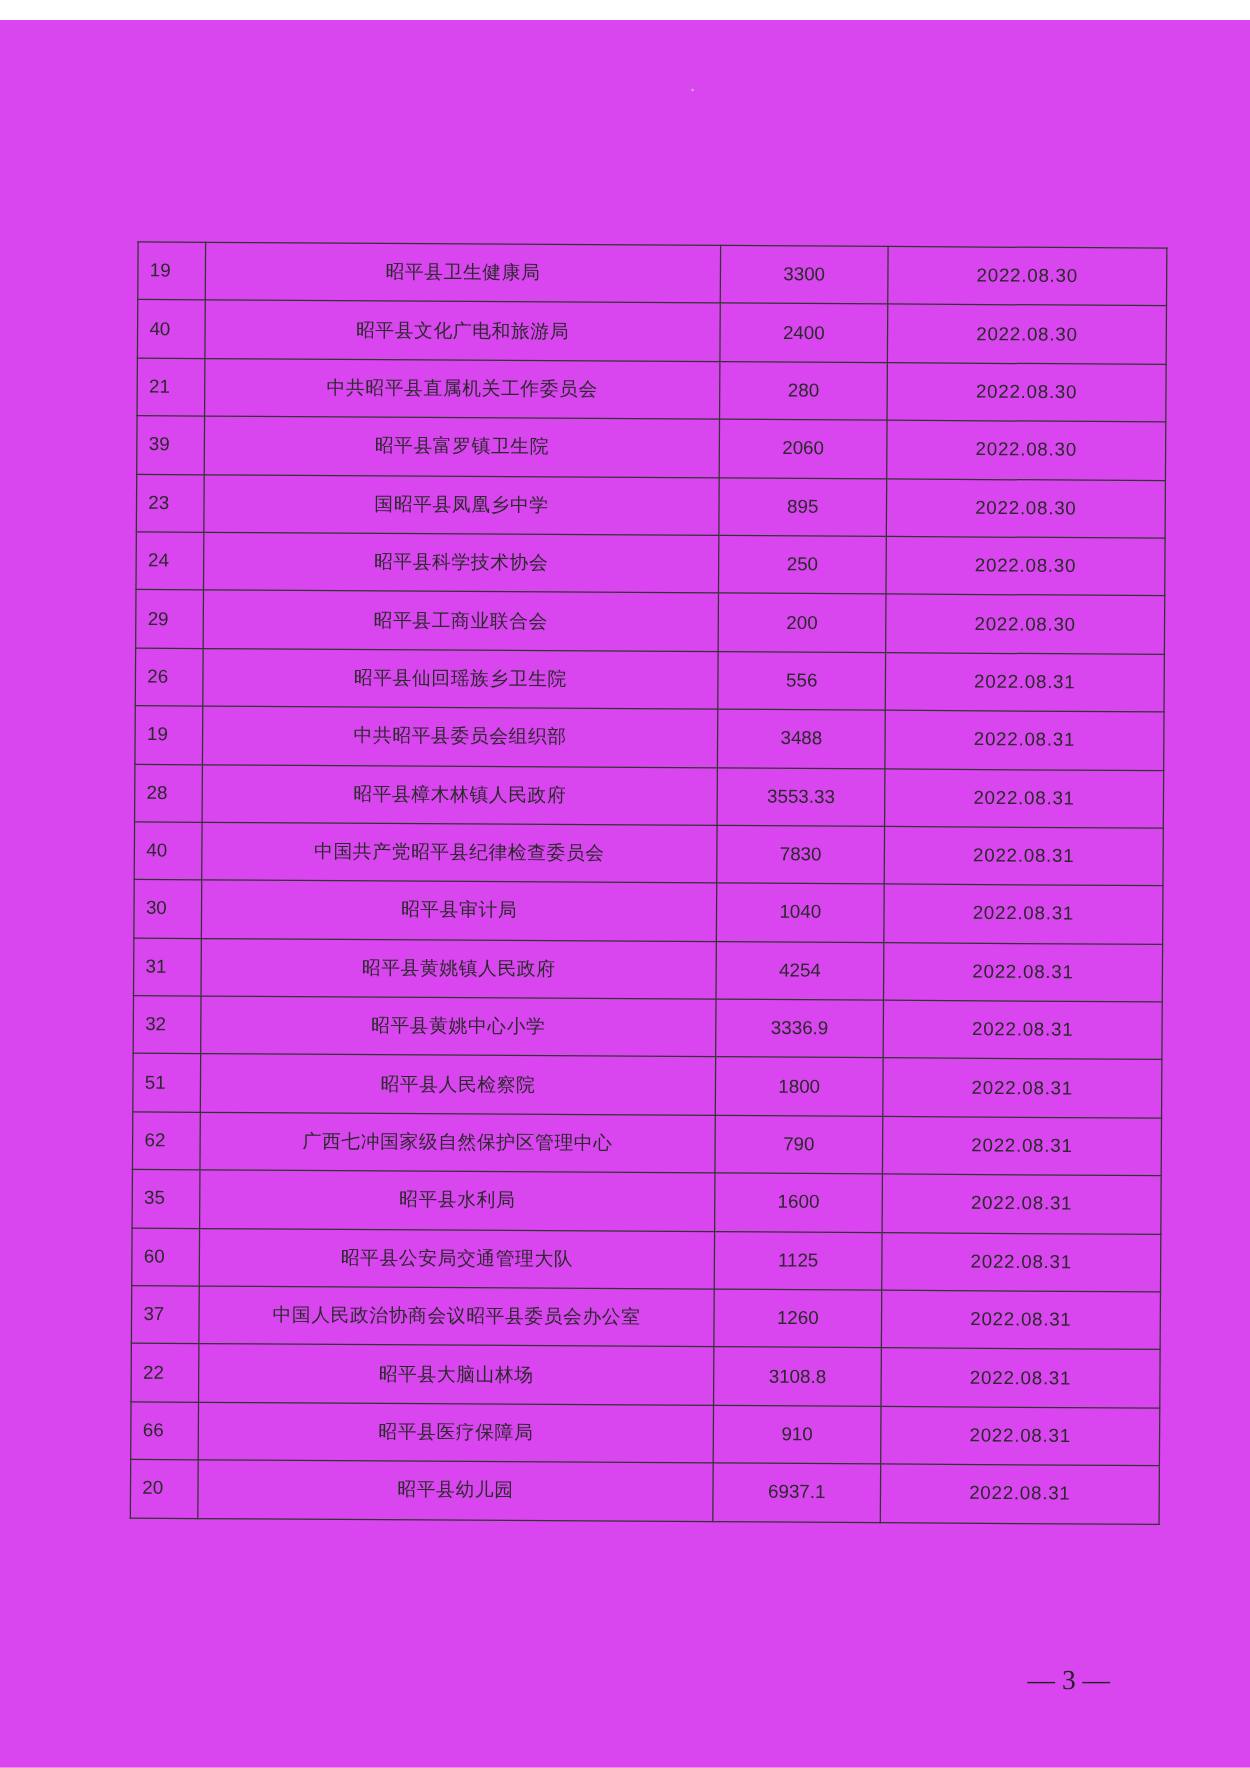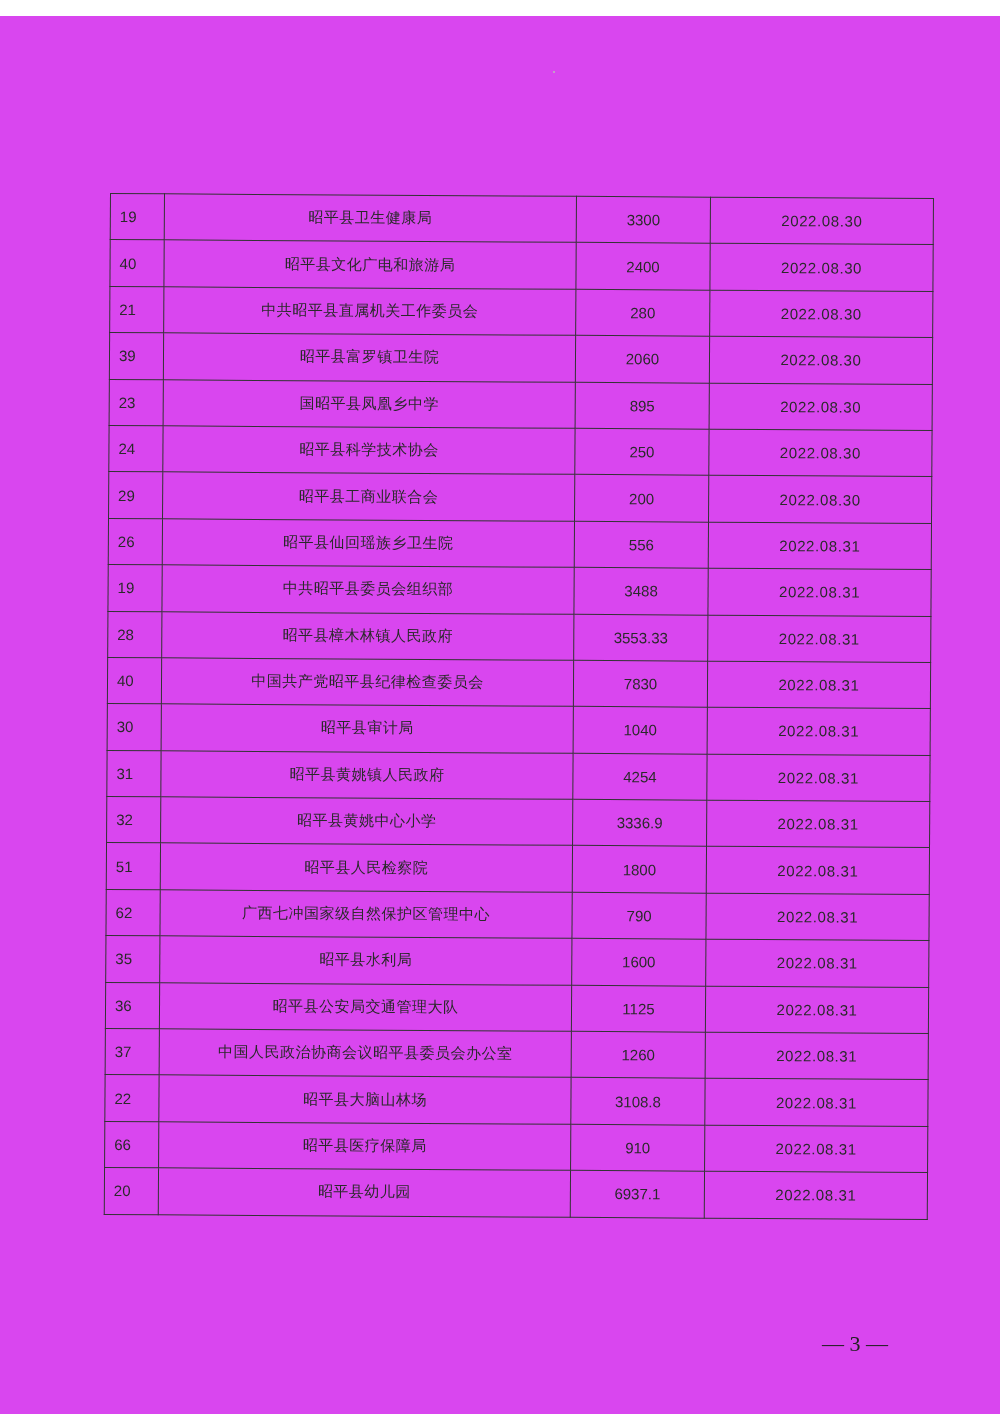--- a/index.html
+++ b/index.html
@@ -194,21 +194,21 @@
             <td class="c-amt">790</td>
             <td class="c-date">2022.08.31</td>
           </tr>
         <tr>
             <td class="c-no">35</td>
             <td class="c-name">昭平县水利局</td>
             <td class="c-amt">1600</td>
             <td class="c-date">2022.08.31</td>
           </tr>
         <tr>
-            <td class="c-no">36</td>
+            <td class="c-no">60</td>
             <td class="c-name">昭平县公安局交通管理大队</td>
             <td class="c-amt">1125</td>
             <td class="c-date">2022.08.31</td>
           </tr>
         <tr>
             <td class="c-no">37</td>
             <td class="c-name">中国人民政治协商会议昭平县委员会办公室</td>
             <td class="c-amt">1260</td>
             <td class="c-date">2022.08.31</td>
           </tr>

